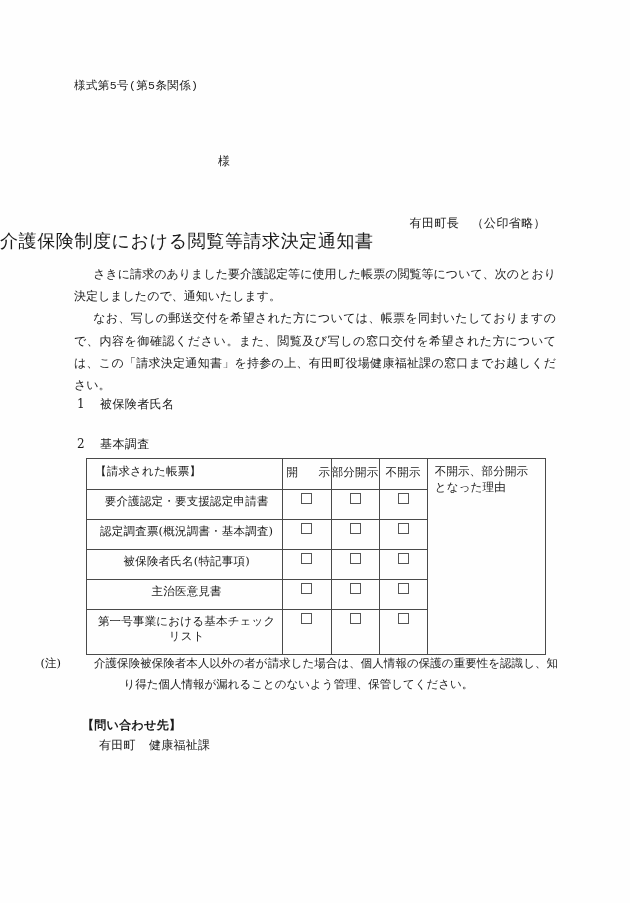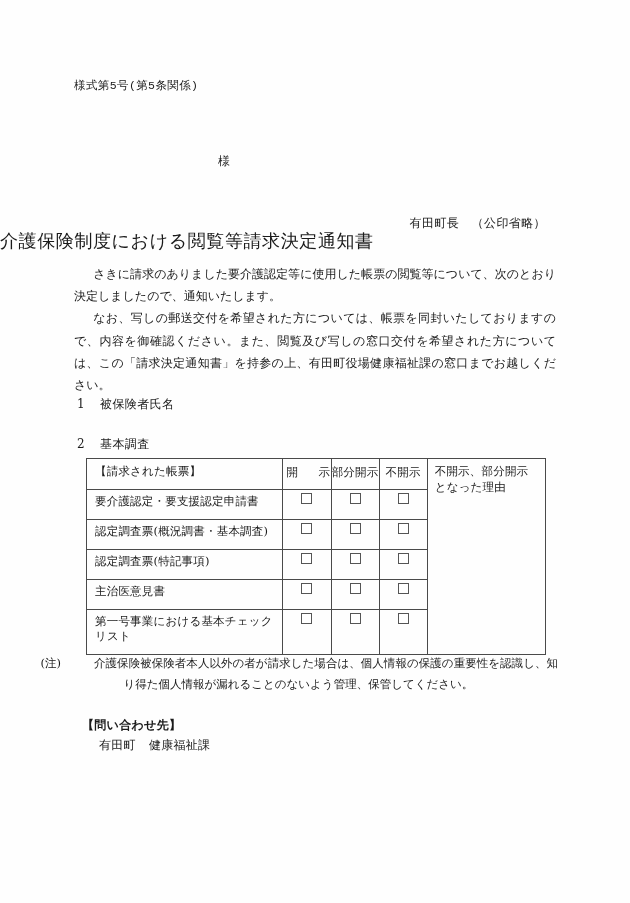--- a/index.html
+++ b/index.html
@@ -150,20 +150,21 @@
   }
   .reason-head {
     padding: 5px 6px 0 7px;
     line-height: 15.5px;
     letter-spacing: 0.2px;
   }
   .row-label {
     padding: 4px 4px 3px 8px;
     line-height: 14.5px;
     letter-spacing: 0.2px;
+    text-align: center;
   }
   .checkbox-cell {
     text-align: center;
     vertical-align: middle;
     padding-top: 4px;
   }
   .checkbox {
     display: inline-block;
     width: 9px;
     height: 9px;
@@ -274,21 +275,21 @@
           <td>
             <div class="row-label">認定調査票(概況調書・基本調査)</div>
           </td>
           <td class="checkbox-cell"><span class="checkbox"></span></td>
           <td class="checkbox-cell"><span class="checkbox"></span></td>
           <td class="checkbox-cell"><span class="checkbox"></span></td>
         </tr>
 
         <tr class="data-row">
           <td>
-            <div class="row-label">認定調査票(特記事項)</div>
+            <div class="row-label">被保険者氏名(特記事項)</div>
           </td>
           <td class="checkbox-cell"><span class="checkbox"></span></td>
           <td class="checkbox-cell"><span class="checkbox"></span></td>
           <td class="checkbox-cell"><span class="checkbox"></span></td>
         </tr>
 
         <tr class="data-row">
           <td>
             <div class="row-label">主治医意見書</div>
           </td>

